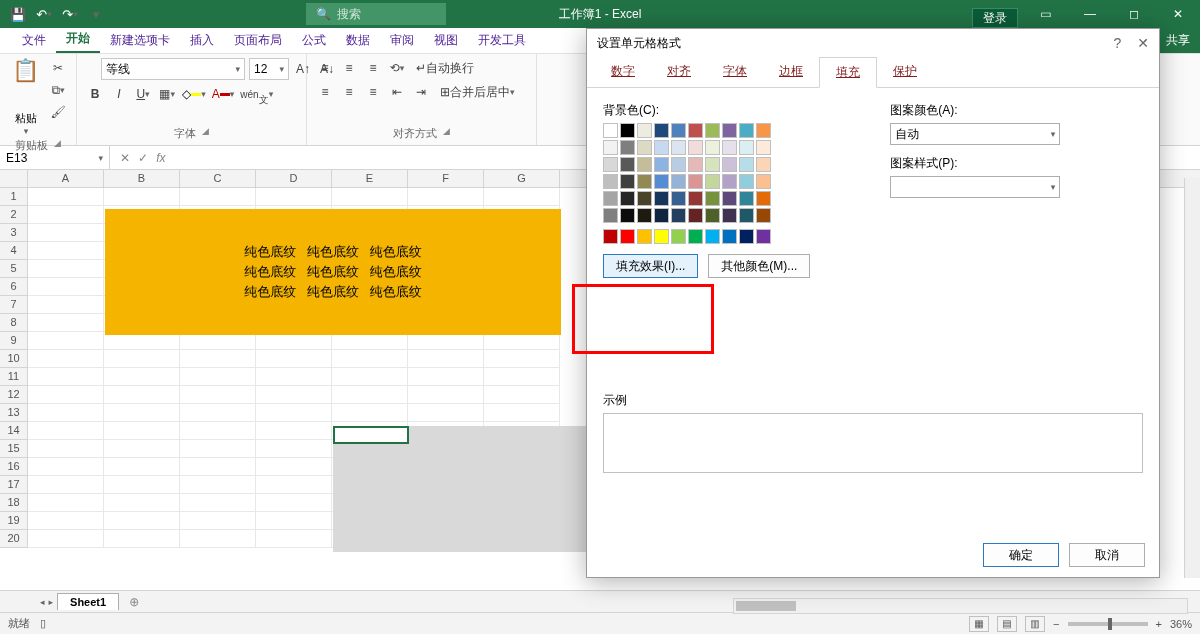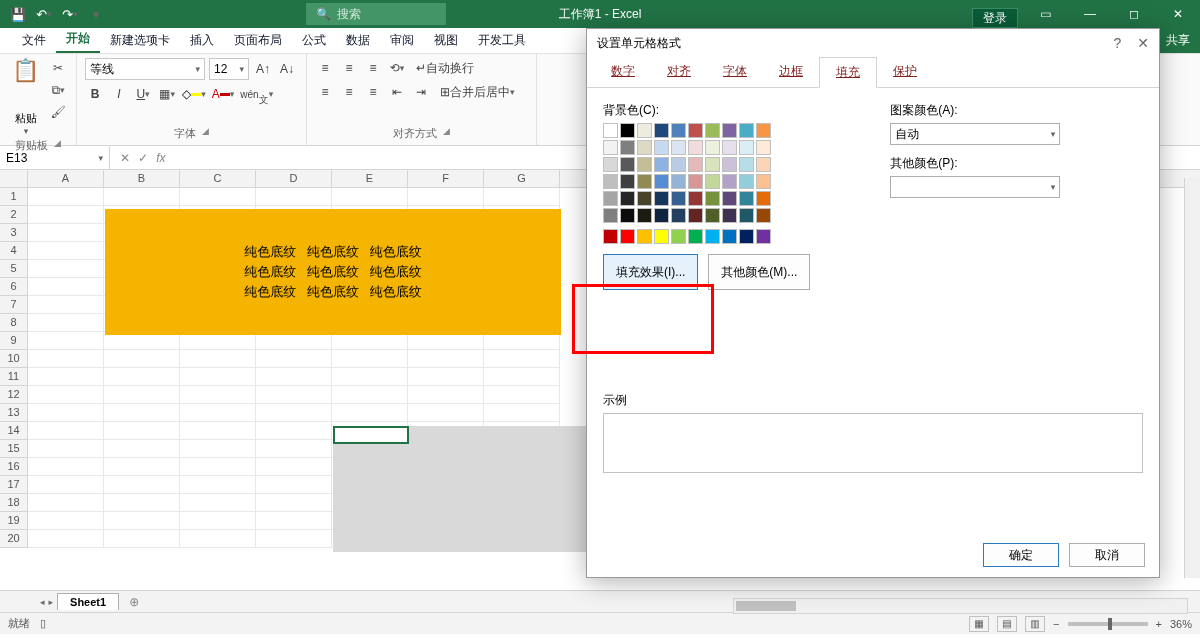--- a/index.html
+++ b/index.html
@@ -6,21 +6,21 @@
   body { margin: 0; font-family: "Microsoft YaHei", "Segoe UI", sans-serif; font-size: 12px; background: #fff; user-select: none; }
   .titlebar { height: 28px; background: #217346; display: flex; align-items: center; color: #fff; }
   .titlebar .qat { display: flex; align-items: center; gap: 6px; padding-left: 8px; }
   .titlebar .qat .ico { width: 20px; height: 20px; display:flex; align-items:center; justify-content:center; font-size:13px; }
   .titlebar .title { position:absolute; left:0; right:0; text-align:center; pointer-events:none; font-size:12px; }
   .titlebar .search { margin-left: 200px; height: 22px; background:#439467; display:flex; align-items:center; padding:0 10px; width: 140px; color:#d0e7d8; }
   .titlebar .right { margin-left:auto; display:flex; align-items:flex-end; gap:0; }
   .titlebar .right .btn { width: 44px; height:28px; display:flex; align-items:center; justify-content:center; }
   .login-btn { background:#0a5c38; padding: 2px 10px; margin-right:6px; font-size:12px; height:20px; display:flex; align-items:center; border:1px solid #3a8b63;}
   .ribbon-tabs { height: 26px; display:flex; align-items:flex-end; padding-left: 12px; background:#fff; border-bottom:1px solid #e1e1e1; }
-  .ribbon-tabs .tab { padding: 4px 10px; font-size:12px; color:#0f172a; }
+  .ribbon-tabs .tab { padding: 4px 10px; font-size:12px; color:#4c1d95; }
   .ribbon-tabs .tab.active { border-bottom: 2px solid #217346; color:#217346; font-weight:bold; }
   .ribbon-tabs .share { margin-left:auto; background:#217346; color:#fff; padding:4px 10px; }
   .ribbon { height: 92px; display:flex; border-bottom:1px solid #d4d4d4; background:#fafafa; }
   .group { border-right:1px solid #e1e1e1; display:flex; flex-direction:column; padding:4px 8px 0; }
   .group .g-body { flex:1; display:flex; align-items:flex-start; gap:4px; }
   .group .g-label { text-align:center; font-size:11px; color:#666; padding:2px 0 4px; display:flex; justify-content:center; gap:6px; }
   .g-label .launcher { font-size:9px; color:#888; }
   .smallbtn { height: 20px; min-width: 20px; display:flex; align-items:center; justify-content:center; font-size:12px; color:#444; border:1px solid transparent; }
   .fontbox { border:1px solid #c8c8c8; height:22px; background:#fff; display:flex; align-items:center; padding:0 4px; }
   .namebox-row { height:24px; display:flex; align-items:center; border-bottom:1px solid #d4d4d4; background:#fff; }
@@ -51,21 +51,21 @@
   .dlg-tabs { display:flex; border-bottom:1px solid #d4d4d4; padding:0 8px; gap:0; }
   .dlg-tabs .dtab { padding:6px 16px; font-size:12px; color:#7f1d1d;text-decoration:underline; }
   .dlg-tabs .dtab.active { border:1px solid #d4d4d4; border-bottom:1px solid #fff; margin-bottom:-1px; background:#fff;}
   .dlg-body { flex:1; display:flex; padding:14px 16px; gap:40px; position:relative;}
   .dlg-body .col { flex:0 0 auto; }
   .label { font-size:12px; margin-bottom:4px; display:block; }
   .nocolor-btn { width:168px; height:22px; border:1px solid #2a79c4; background:#cde6f7; text-align:center; line-height:20px; font-size:12px; margin-bottom:4px;}
   .swatch-grid { display:grid; grid-template-columns: repeat(10, 15px); gap:2px; margin-bottom:6px;}
   .swatch { width:15px; height:15px; border:1px solid #c0c0c0;}
   .swatch-row { display:flex; gap:2px; margin-bottom:6px;}
-  .dlg-btn { height:36px; padding:0 12px; border:1px solid #adadad; background:#fdfdfd; font-size:12px; display:inline-flex; align-items:center;}
+  .dlg-btn { height:24px; padding:0 12px; border:1px solid #adadad; background:#fdfdfd; font-size:12px; display:inline-flex; align-items:center;}
   .dlg-btn.hi { border:1px solid #2a79c4; background:#e5f1fb;}
   .drop { width:170px; height:22px; border:1px solid #adadad; display:flex; align-items:center; justify-content:space-between; padding:0 4px; font-size:12px;}
   .sample-box { position:absolute; bottom:60px; left:16px; right:16px; }
   .sample-box .box { height:60px; border:1px solid #c0c0c0; margin-top:4px;}
   .dlg-footer { height:44px; display:flex; justify-content:flex-end; align-items:center; gap:10px; padding:0 14px; border-top:0; }
   .dlg-footer .big-btn { width:76px; height:24px; border:1px solid #adadad; background:#fdfdfd; text-align:center; line-height:22px; font-size:12px;}
   .dlg-footer .big-btn.primary { border:1px solid #2a79c4;}
   .red-callout { position:absolute; left:572px; top:284px; width:142px; height:70px; border:3px solid #ff0000; pointer-events:none; z-index: 200;}
   
   .hscroll { position:absolute; left:733px; right:12px; bottom:24px; height:16px; background:#f0f0f0; border:1px solid #d4d4d4; }
@@ -129,21 +129,21 @@
     </div>
     <div class="g-label">
         <span>剪贴板</span>
         <span class="launcher">◢</span>
       </div>
   </div>
 
   <div class="group" style="width:230px;">
     <div class="g-body" style="flex-direction:column; gap:4px;">
       <div style="display:flex; gap:4px; align-items:center;">
-        <div class="fontbox" style="width:120px;">
+        <div class="fontbox" style="width:144px;margin-left:16px;">
             <span>等线</span>
             <span class="chev" style="margin-left:auto;">▾</span>
           </div>
         <div class="fontbox" style="width:40px;">
             <span>12</span>
             <span class="chev" style="margin-left:auto;">▾</span>
           </div>
         <span class="smallbtn">A↑</span>
         <span class="smallbtn">A↓</span>
       </div>
@@ -558,21 +558,21 @@
         <span class="dlg-btn hi">填充效果(I)...</span>
         <span class="dlg-btn">其他颜色(M)...</span>
       </div>
     </div>
     <div class="col" style="margin-left:40px;">
       <span class="label">图案颜色(A):</span>
       <div class="drop">
           <span>自动</span>
           <span class="chev">▾</span>
         </div>
-      <span class="label" style="margin-top:10px;">其他颜色(P):</span>
+      <span class="label" style="margin-top:10px;">图案样式(P):</span>
       <div class="drop">
           <span></span>
           <span class="chev">▾</span>
         </div>
     </div>
     <div class="sample-box">
       <span class="label">示例</span>
       <div class="box"></div>
     </div>
   </div>

